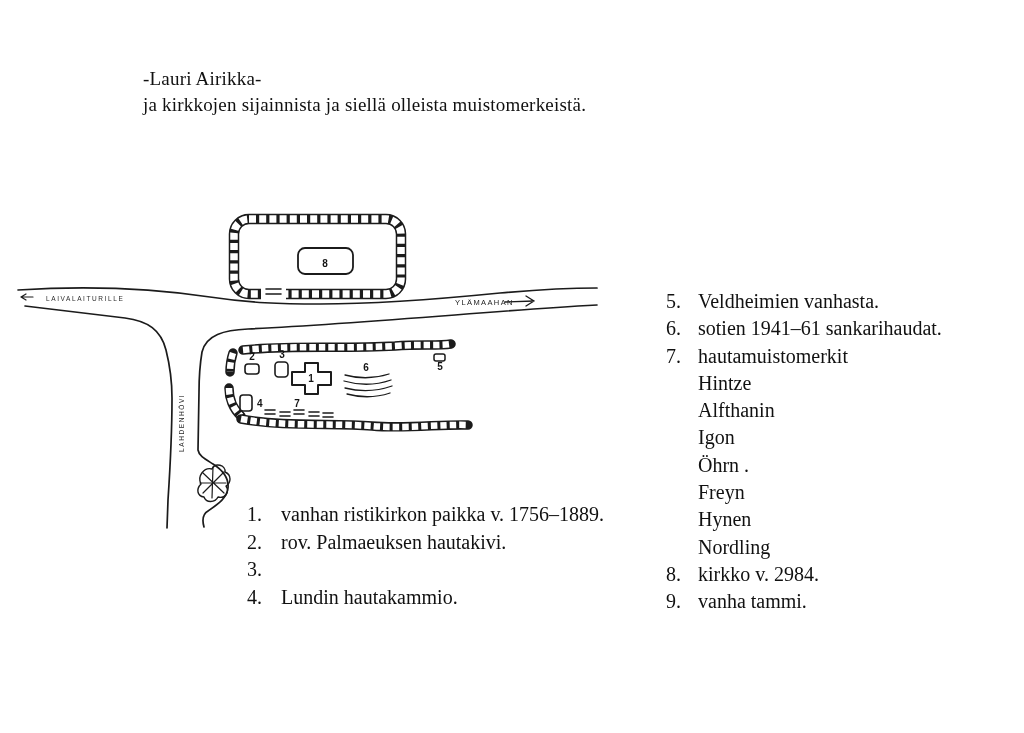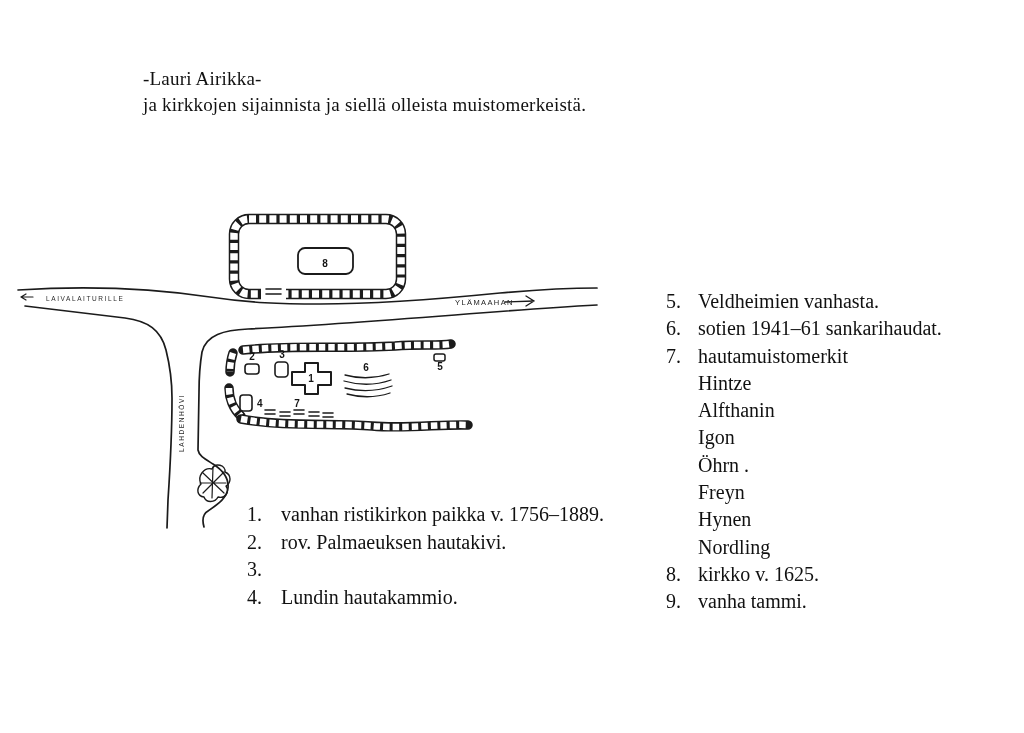--- a/index.html
+++ b/index.html
@@ -172,21 +172,21 @@
     <div class="row">
       <span class="num"></span>
       <span class="txt">Hynen</span>
     </div>
     <div class="row">
       <span class="num"></span>
       <span class="txt">Nordling</span>
     </div>
     <div class="row">
       <span class="num">8.</span>
-      <span class="txt">kirkko v. 1625.</span>
+      <span class="txt">kirkko v. 2984.</span>
     </div>
     <div class="row">
       <span class="num">9.</span>
       <span class="txt">vanha tammi.</span>
     </div>
   </div>
 
 </div>
 
 </body></html>

